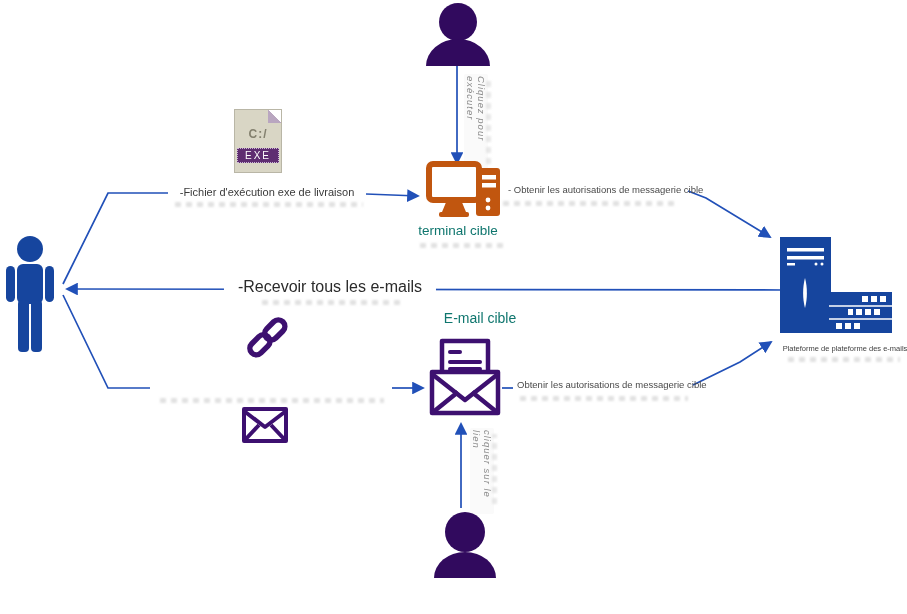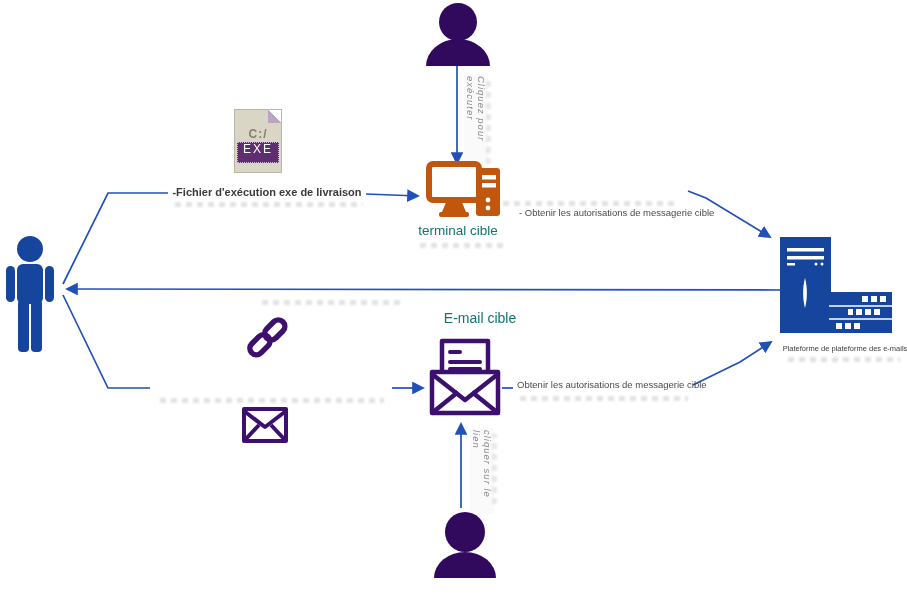--- a/index.html
+++ b/index.html
@@ -2,21 +2,21 @@
 <html><head>
 <meta charset="utf-8">
 <style>
   html,body{margin:0;padding:0;background:#ffffff;}
   .canvas{
     position:relative;width:907px;height:614px;background:#ffffff;overflow:hidden;
     font-family:"Liberation Sans", sans-serif;color:#333;
   }
   .abs{position:absolute;}
   .lbl{position:absolute;white-space:nowrap;color:#2e2e2e;}
-  .edge-lbl{font-size:11px;color:#3a3a3a;font-weight:bold;}
+  .edge-lbl{font-size:11px;color:#3a3a3a;}
   .edge-lbl-sm{font-size:9.5px;color:#4a4a4a;}
   .node-lbl{color:#0f766e;}
   .vtext{
     position:absolute;writing-mode:vertical-rl;font-size:9.5px;font-style:italic;
     color:#8a8a8a;background:rgba(250,250,250,.95);padding:2px 1px;border-radius:2px;
     letter-spacing:1px;
   }
   .ghost{
     position:absolute;height:5px;opacity:.5;filter:blur(.8px);
     background:repeating-linear-gradient(90deg,#c6c6c6 0 6px,transparent 6px 11px);
@@ -26,23 +26,23 @@
     background:repeating-linear-gradient(0deg,#d2d2d2 0 6px,transparent 6px 11px);
   }
   .file{
     position:absolute;left:234px;top:109px;width:48px;height:64px;
     background:#d9d6c5;border:1px solid #b9b6a6;box-sizing:border-box;
   }
   .file .fold{position:absolute;top:0;right:0;width:13px;height:13px;
     background:linear-gradient(225deg,#ffffff 50%,#b9a6c0 50%);}
   .file .drive{position:absolute;top:17px;width:100%;text-align:center;
     font-size:12px;color:#84816f;font-weight:bold;letter-spacing:1px;}
-  .file .band{position:absolute;left:2px;right:2px;bottom:9px;height:21px;
+  .file .band{position:absolute;left:2px;right:2px;bottom:9px;height:15px;
     background:#5f2e71;border:1px dotted #cbb6d6;box-sizing:border-box;
-    color:#fff;font-size:12px;text-align:center;line-height:13px;letter-spacing:2px;}
+    color:#fff;font-size:10px;text-align:center;line-height:13px;letter-spacing:2px;}
   .whitebg{background:#ffffff;padding:0 14px;}
 </style>
 </head>
 <body>
 
 <div class="canvas">
 
   <svg class="abs" style="left:0;top:0" width="907" height="614" viewBox="0 0 907 614">
     <defs>
       <marker id="arr" viewBox="0 0 10 10" refX="8.5" refY="5" markerWidth="7.5" markerHeight="7.5" orient="auto-start-reverse">
@@ -92,32 +92,33 @@
 
   <div class="file">
     <div class="fold"></div>
     <div class="drive">C:/</div>
     <div class="band">EXE</div>
   </div>
 
   <div class="lbl edge-lbl" style="left:267px;top:186px;transform:translateX(-50%);">-Fichier d'exécution exe de livraison</div>
   <div class="ghost" style="left:175px;top:202px;width:188px;"></div>
 
-  <div class="lbl edge-lbl-sm" style="left:519px;top:184px;margin-top:23px;">- Obtenir les autorisations de messagerie cible</div>
+  <div class="lbl edge-lbl-sm" style="left:508px;top:184px;">- Obtenir les autorisations de messagerie cible</div>
   <div class="ghost" style="left:503px;top:201px;width:172px;"></div>
 
   <svg class="abs" style="left:3px;top:236px" width="54" height="118" viewBox="0 0 54 118">
     <circle cx="27" cy="13" r="13" fill="#16459e"></circle>
     <rect x="14" y="28" width="26" height="40" rx="6" fill="#16459e"></rect>
     <rect x="3" y="30" width="9" height="36" rx="4.5" fill="#16459e"></rect>
     <rect x="42" y="30" width="9" height="36" rx="4.5" fill="#16459e"></rect>
     <rect x="15" y="64" width="11" height="52" rx="4" fill="#16459e"></rect>
     <rect x="28" y="64" width="11" height="52" rx="4" fill="#16459e"></rect>
   </svg>
 
+  <div class="lbl whitebg" style="left:330px;top:278px;transform:translateX(-50%);font-size:16px;color:#2b2b2b;">-Recevoir tous les e-mails</div>
   <div class="ghost" style="left:262px;top:300px;width:142px;"></div>
 
   <div class="lbl node-lbl" style="left:459px;top:310px;transform:translateX(-50%);font-size:14px;padding-left:42px;">E-mail cible</div>
   <svg class="abs" style="left:429px;top:338px" width="72" height="78" viewBox="0 0 72 78">
     <g stroke="#3d1070" stroke-width="4.5" fill="#ffffff" stroke-linejoin="round">
       <rect x="13" y="3" width="46" height="44"></rect>
       <rect x="3" y="34" width="66" height="41"></rect>
       <path d="M3,36 L36,62 L69,36" fill="none"></path>
       <path d="M3,75 L29,54 M69,75 L43,54" fill="none"></path>
     </g>

